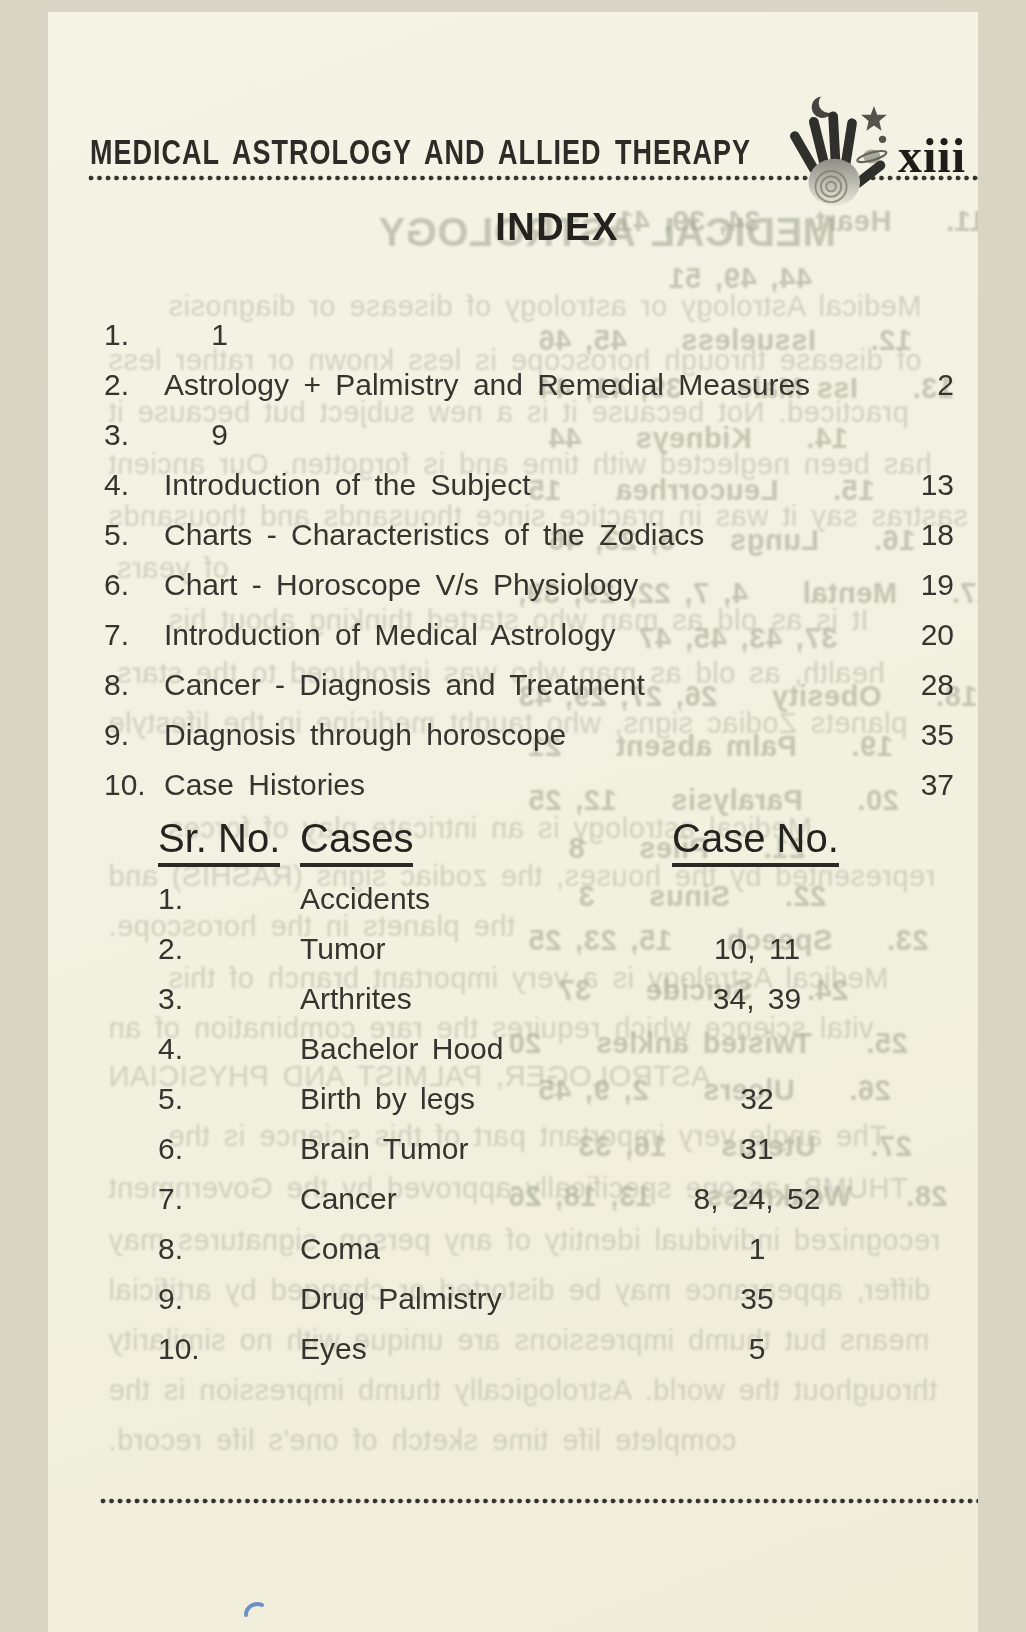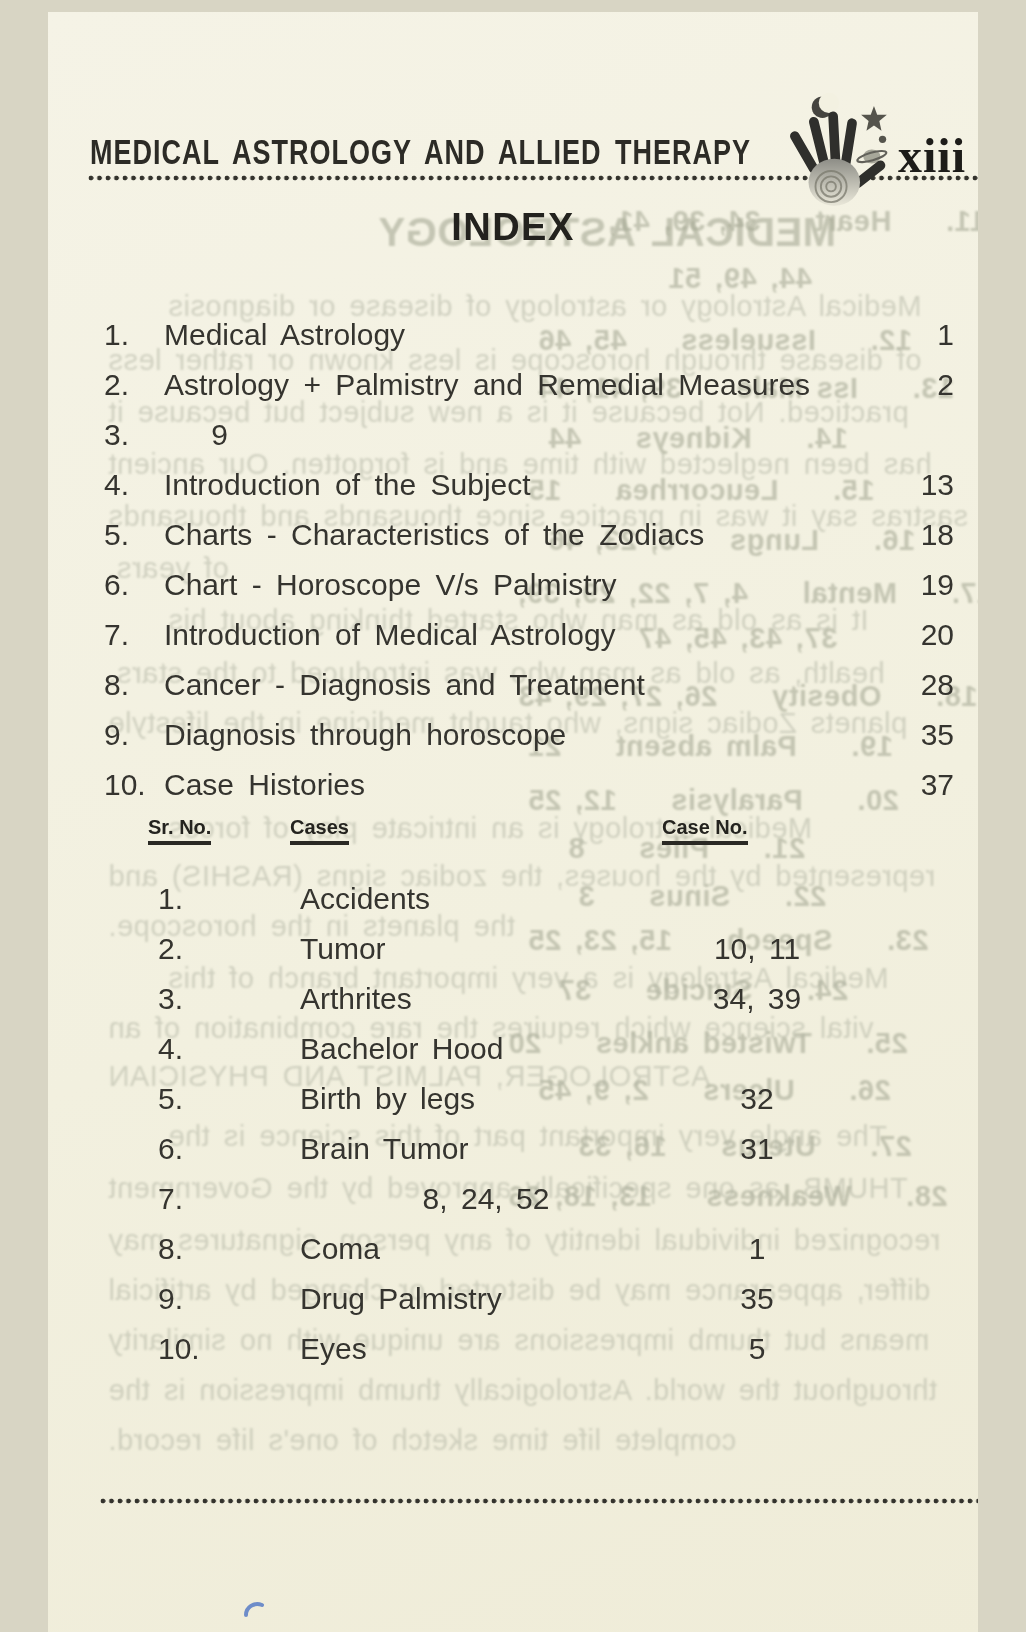--- a/index.html
+++ b/index.html
@@ -45,33 +45,33 @@
   .rule-bottom{left:52px;top:1486px;width:900px;}
   .logo{position:absolute;left:738px;top:78px;width:118px;height:118px;}
   .folio{
     position:absolute;left:850px;top:116px;
     font-family:"Liberation Serif", serif;
     font-size:48px;font-weight:700;color:#1d1c19;letter-spacing:1px;
   }
   .page-title{
     position:absolute;left:0;top:194px;width:100%;
     text-align:center;margin:0;
-    font-size:38px;font-weight:700;color:#23221e;letter-spacing:1.5px;
+    font-size:38px;font-weight:700;color:#23221e;letter-spacing:1.5px;padding-left:44px;
   }
   
   .index-list{position:absolute;left:56px;top:298px;width:850px;}
   .i-row{display:flex;align-items:center;height:50px;font-size:30px;word-spacing:6px;}
   .i-num{width:60px;flex:none;}
   .i-title{flex:1;}
   .i-page{width:64px;flex:none;text-align:right;}
   
   .cases-header{
-    position:absolute;left:100px;top:804px;
+    position:absolute;left:110px;top:804px;
     display:grid;grid-template-columns:142px 372px 170px;
-    font-size:20px;font-weight:700;color:#24231f;
+    font-size:40px;font-weight:400;color:#24231f;
   }
   .cases-header .col{justify-self:start;}
   .cases-header .u{border-bottom:4px solid #2a2924;padding-bottom:3px;}
   .cases-header .col-caseno{justify-self:start;}
   .cases-rows{position:absolute;left:110px;top:862px;width:684px;}
   .c-row{display:grid;grid-template-columns:142px 372px 170px;align-items:start;}
   .c-row > span, .c-row > div{font-size:30px;line-height:50px;word-spacing:5px;}
   .c-caseno{text-align:center;}
   
   .pen-mark{position:absolute;left:194px;top:1588px;}
@@ -179,21 +179,20 @@
       </svg>
     </div>
 
     <div class="folio">xiii</div>
 
     <h1 class="page-title">INDEX</h1>
 
     <div class="index-list" id="index-list">
         <div class="i-row">
           <span class="i-num">1.</span>
-          <span class="i-title">Medical Astrology</span>
           <span class="i-page">1</span>
         </div>
         <div class="i-row">
           <span class="i-num">2.</span>
           <span class="i-title">Astrology + Palmistry and Remedial Measures</span>
           <span class="i-page">2</span>
         </div>
         <div class="i-row">
           <span class="i-num">3.</span>
           <span class="i-page">9</span>
@@ -203,21 +202,21 @@
           <span class="i-title">Introduction of the Subject</span>
           <span class="i-page">13</span>
         </div>
         <div class="i-row">
           <span class="i-num">5.</span>
           <span class="i-title">Charts - Characteristics of the Zodiacs</span>
           <span class="i-page">18</span>
         </div>
         <div class="i-row">
           <span class="i-num">6.</span>
-          <span class="i-title">Chart - Horoscope V/s Palmistry</span>
+          <span class="i-title">Chart - Horoscope V/s Physiology</span>
           <span class="i-page">19</span>
         </div>
         <div class="i-row">
           <span class="i-num">7.</span>
           <span class="i-title">Introduction of Medical Astrology</span>
           <span class="i-page">20</span>
         </div>
         <div class="i-row">
           <span class="i-num">8.</span>
           <span class="i-title">Cancer - Diagnosis and Treatment</span>
@@ -272,20 +271,21 @@
         </div>
         <div class="c-row">
           <span class="c-sr">6.</span>
           <span class="c-name">Brain Tumor</span>
           <div class="c-caseno">
             <div>31</div>
           </div>
         </div>
         <div class="c-row">
           <span class="c-sr">7.</span>
+          <span class="c-name">Cancer</span>
           <div class="c-caseno">
             <div>8, 24, 52</div>
           </div>
         </div>
         <div class="c-row">
           <span class="c-sr">8.</span>
           <span class="c-name">Coma</span>
           <div class="c-caseno">
             <div>1</div>
           </div>

